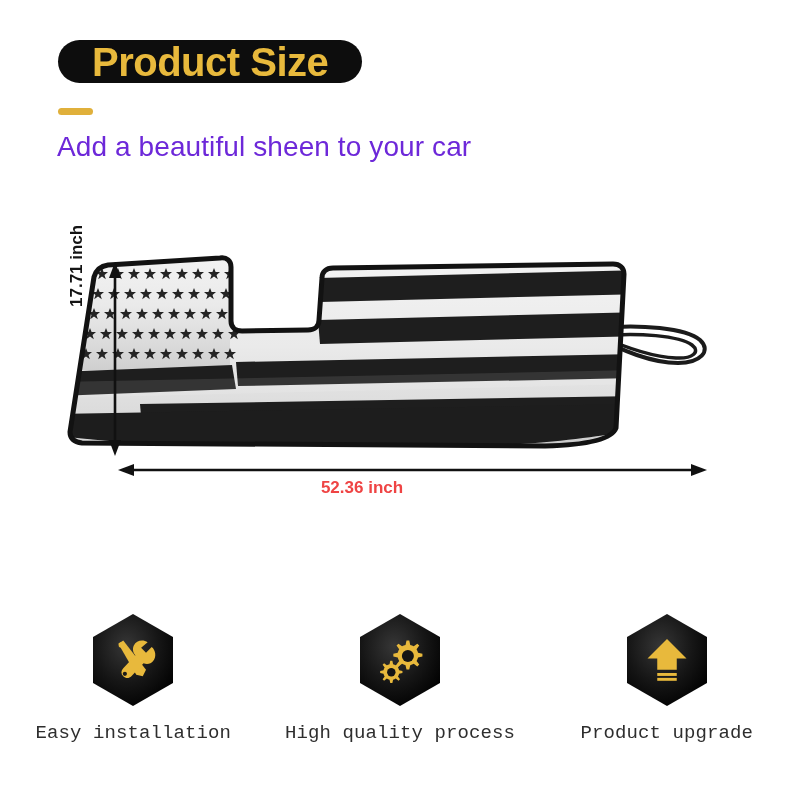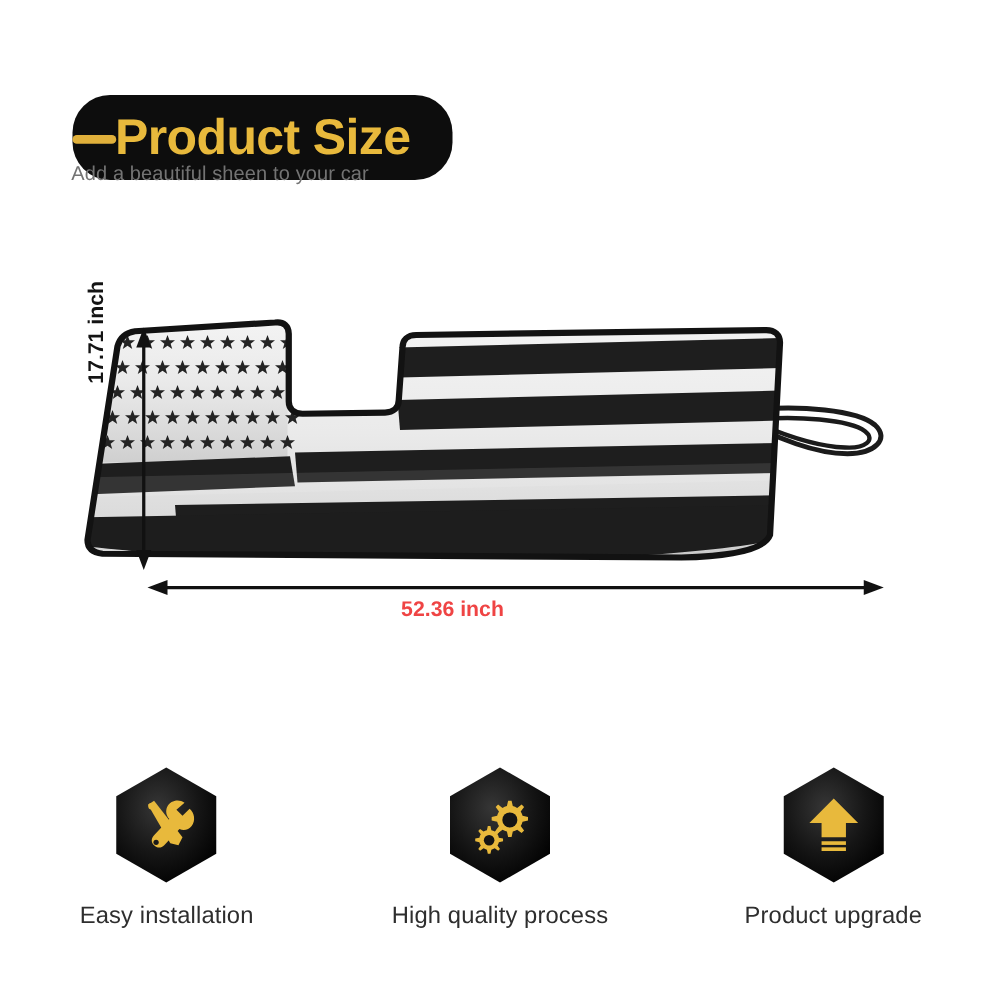--- a/index.html
+++ b/index.html
@@ -6,36 +6,36 @@
   body{
     width:800px;height:800px;background:#ffffff;
     font-family:"Liberation Sans", sans-serif;
     overflow:hidden;position:relative;
   }
   .page{position:absolute;inset:0;}
 
   
   .title-pill{
     position:absolute;left:58px;top:40px;
-    height:68px;min-width:266px;
+    height:43px;min-width:266px;
     background:#0d0d0d;border-radius:30px;
     display:flex;align-items:center;justify-content:flex-end;
-    padding:0 34px;box-sizing:border-box;margin-top:36px;
+    padding:0 34px;box-sizing:border-box;
   }
   .title-pill span{
     color:#e8b93c;font-size:40px;font-weight:bold;
     letter-spacing:-0.5px;line-height:1;
   }
   .accent-dash{
     position:absolute;left:58px;top:108px;
     width:35px;height:7px;border-radius:4px;background:#e0b03b;
   }
   .subtitle{
     position:absolute;left:57px;top:131px;
-    font-size:16px;color:#737373;letter-spacing:0.1px;
+    font-size:28px;color:#6d28d9;letter-spacing:0.1px;
   }
 
   
   .figure{position:absolute;left:0;top:232px;width:800px;height:280px;}
   .figure svg{display:block;}
 
   .dim-label-v{
     position:absolute;left:67px;top:307px;
     font-size:17px;font-weight:bold;color:#141414;
     transform:rotate(-90deg);transform-origin:left top;
@@ -45,21 +45,21 @@
     position:absolute;left:0;top:478px;width:800px;
     text-align:center;font-size:17px;font-weight:bold;color:#ef4444;
   }
   .dim-label-h span{position:relative;left:-38px;}
 
   
   .features{
     position:absolute;left:0;top:612px;width:800px;height:160px;
     display:flex;justify-content:space-around;align-items:flex-start;
   }
-  .feature{width:250px;display:flex;flex-direction:column;align-items:center;}
+  .feature{width:250px;display:flex;flex-direction:column;align-items:center;font-family:Liberation Mono, monospace;}
   .hex{
     width:88px;height:96px;position:relative;
     display:flex;align-items:center;justify-content:center;
   }
   .hex svg{position:absolute;left:0;top:0;}
   .hex .glyph{position:relative;z-index:2;width:52px;height:52px;}
   .feature-label{
     margin-top:14px;font-size:19px;color:#2e2e2e;text-align:center;
     letter-spacing:0.1px;
   }

